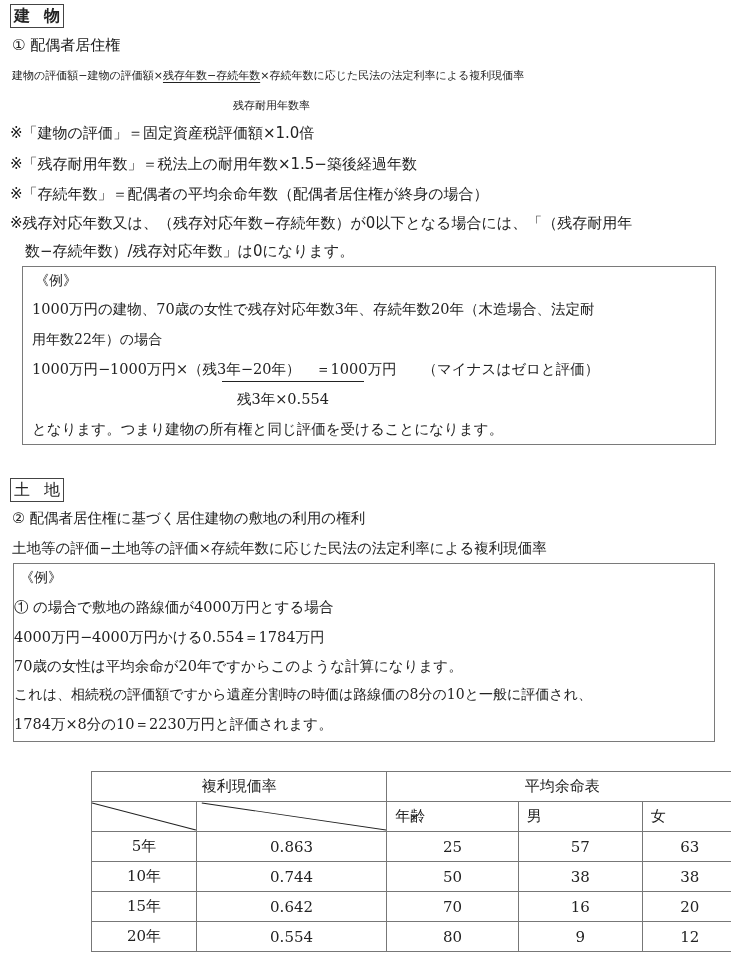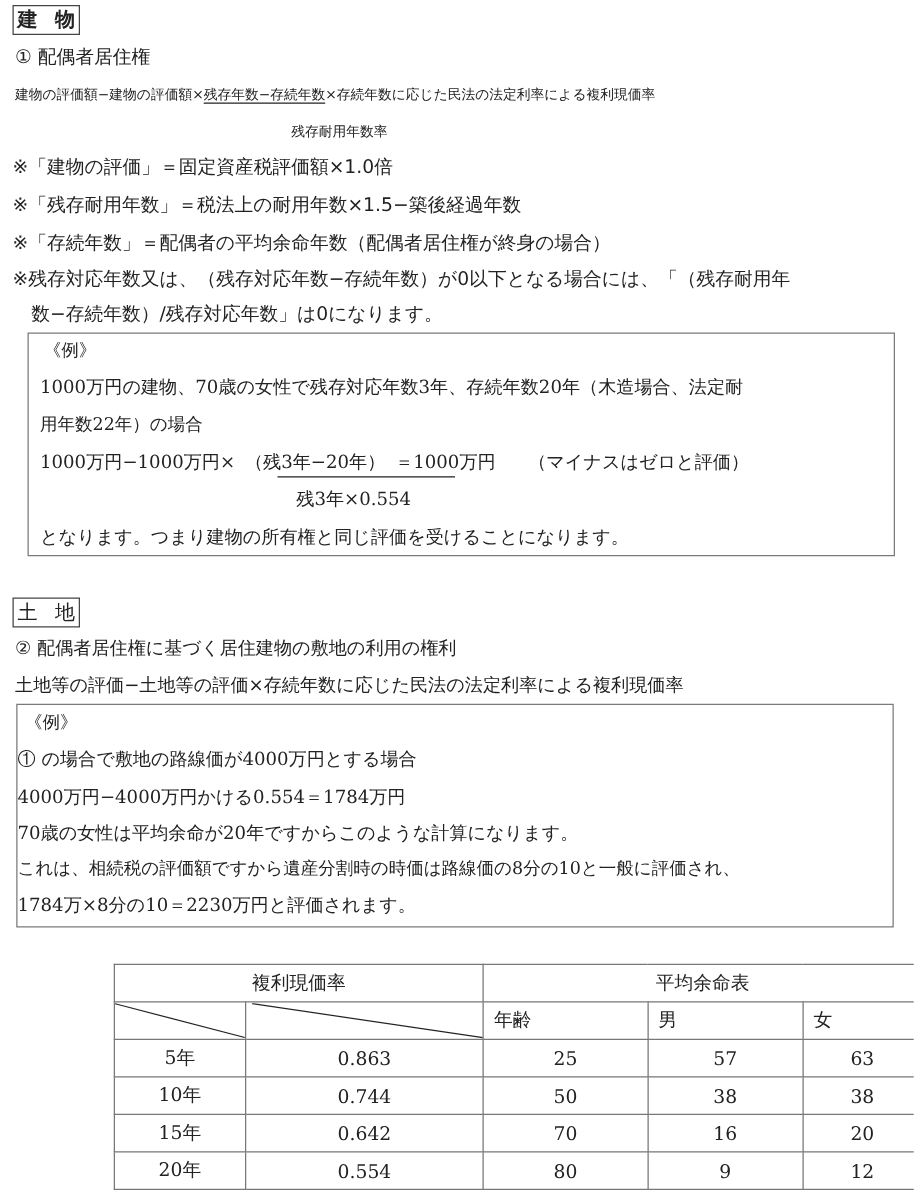--- a/index.html
+++ b/index.html
@@ -48,21 +48,21 @@
 <div class="line" style="left:10px; top:155px;">※「残存耐用年数」＝税法上の耐用年数×1.5−築後経過年数</div>
 <div class="line" style="left:10px; top:185px;">※「存続年数」＝配偶者の平均余命年数（配偶者居住権が終身の場合）</div>
 <div class="line" style="left:10px; top:214px;">※残存対応年数又は、（残存対応年数−存続年数）が0以下となる場合には、「（残存耐用年</div>
 <div class="line" style="left:10px; top:242px;">　数−存続年数）/残存対応年数」は0になります。</div>
 
 <div class="box" style="left:22px; top:266px; width:692px; height:177px;"></div>
 <div class="line serif" style="left:35px; top:272px; font-size:14px;">《例》</div>
 <div class="line serif" style="left:32px; top:300px; font-size:14.5px;">1000万円の建物、70歳の女性で残存対応年数3年、存続年数20年（木造場合、法定耐</div>
 <div class="line serif" style="left:32px; top:331px; font-size:14px;">用年数22年）の場合</div>
 <div class="line serif" style="left:32px; top:360px; font-size:14.5px;">
-  <span>1000万円−1000万円×</span><span style="display:inline-block; width:128px; text-align:center;">（残3年−20年）</span><span>＝1000万円</span><span style="margin-left:26px;">（マイナスはゼロと評価）</span>
+  <span>1000万円−1000万円×</span><span style="display:inline-block; width:128px; ">（残3年−20年）</span><span>＝1000万円</span><span style="margin-left:26px;">（マイナスはゼロと評価）</span>
 </div>
 <div class="frac-bar" style="left:222px; top:381px; width:142px;"></div>
 <div class="line serif" style="left:237px; top:390px; font-size:14.5px;">残3年×0.554</div>
 <div class="line serif" style="left:32px; top:420px; font-size:14.5px;">となります。つまり建物の所有権と同じ評価を受けることになります。</div>
 
 <div class="abs title-box" style="left:10px; top:478px; font-weight:normal;"><span>土</span><span class="last">地</span></div>
 
 <div class="line" style="left:12px; top:509px; font-size:14.5px;">② 配偶者居住権に基づく居住建物の敷地の利用の権利</div>
 <div class="line" style="left:12px; top:539px; font-size:14.5px;text-align:right;">土地等の評価−土地等の評価×存続年数に応じた民法の法定利率による複利現価率</div>
 

